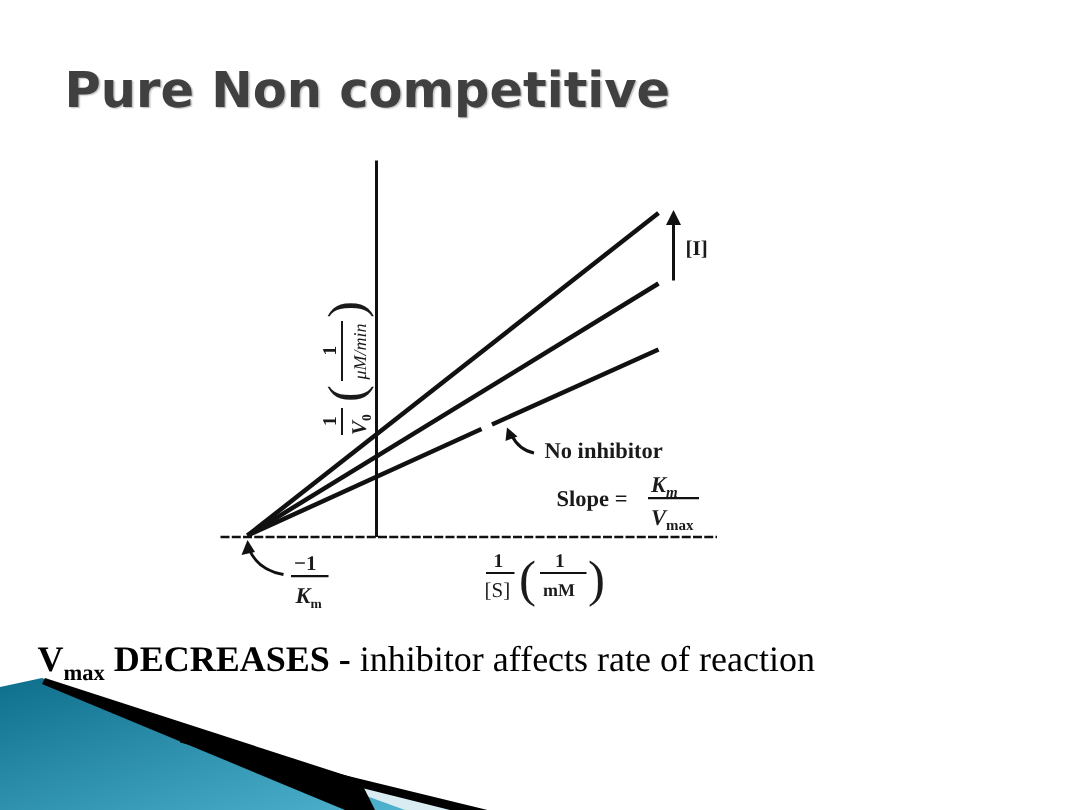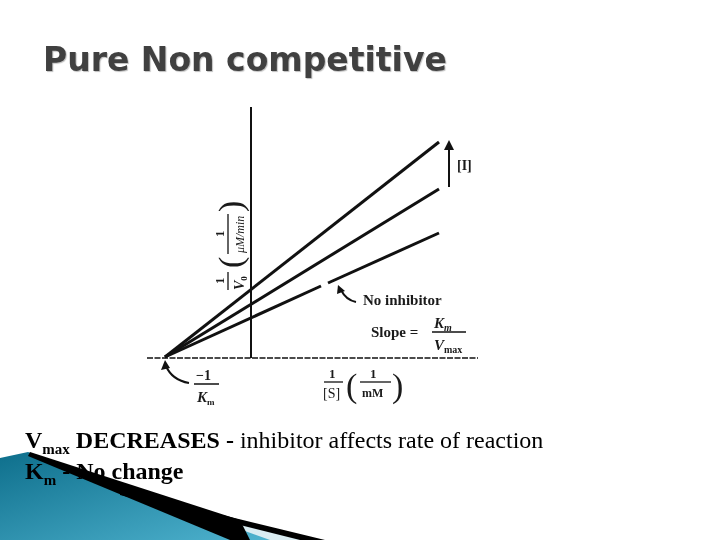--- a/index.html
+++ b/index.html
@@ -79,15 +79,14 @@
       <text x="22" y="8" font-size="34">(</text>
       <text x="53" y="-10" font-size="13" font-weight="bold">1</text>
       <line x1="36" y1="-6" x2="76" y2="-6" stroke="#111" stroke-width="1.3"></line>
       <text x="37" y="10" font-size="12" font-style="italic">μM/min</text>
       <text x="78" y="8" font-size="34">)</text>
     </g>
   </svg>
 
   <div class="body-text">
     <span class="line"><span class="b">V</span><span class="sub">max</span><span class="b"> DECREASES - </span><span>inhibitor affects rate of reaction</span></span>
-    <span class="line"><span class="b">K</span><span class="sub">m</span><span class="b"> - No change</span></span>
   </div>
 </div>
 
 </body></html>

